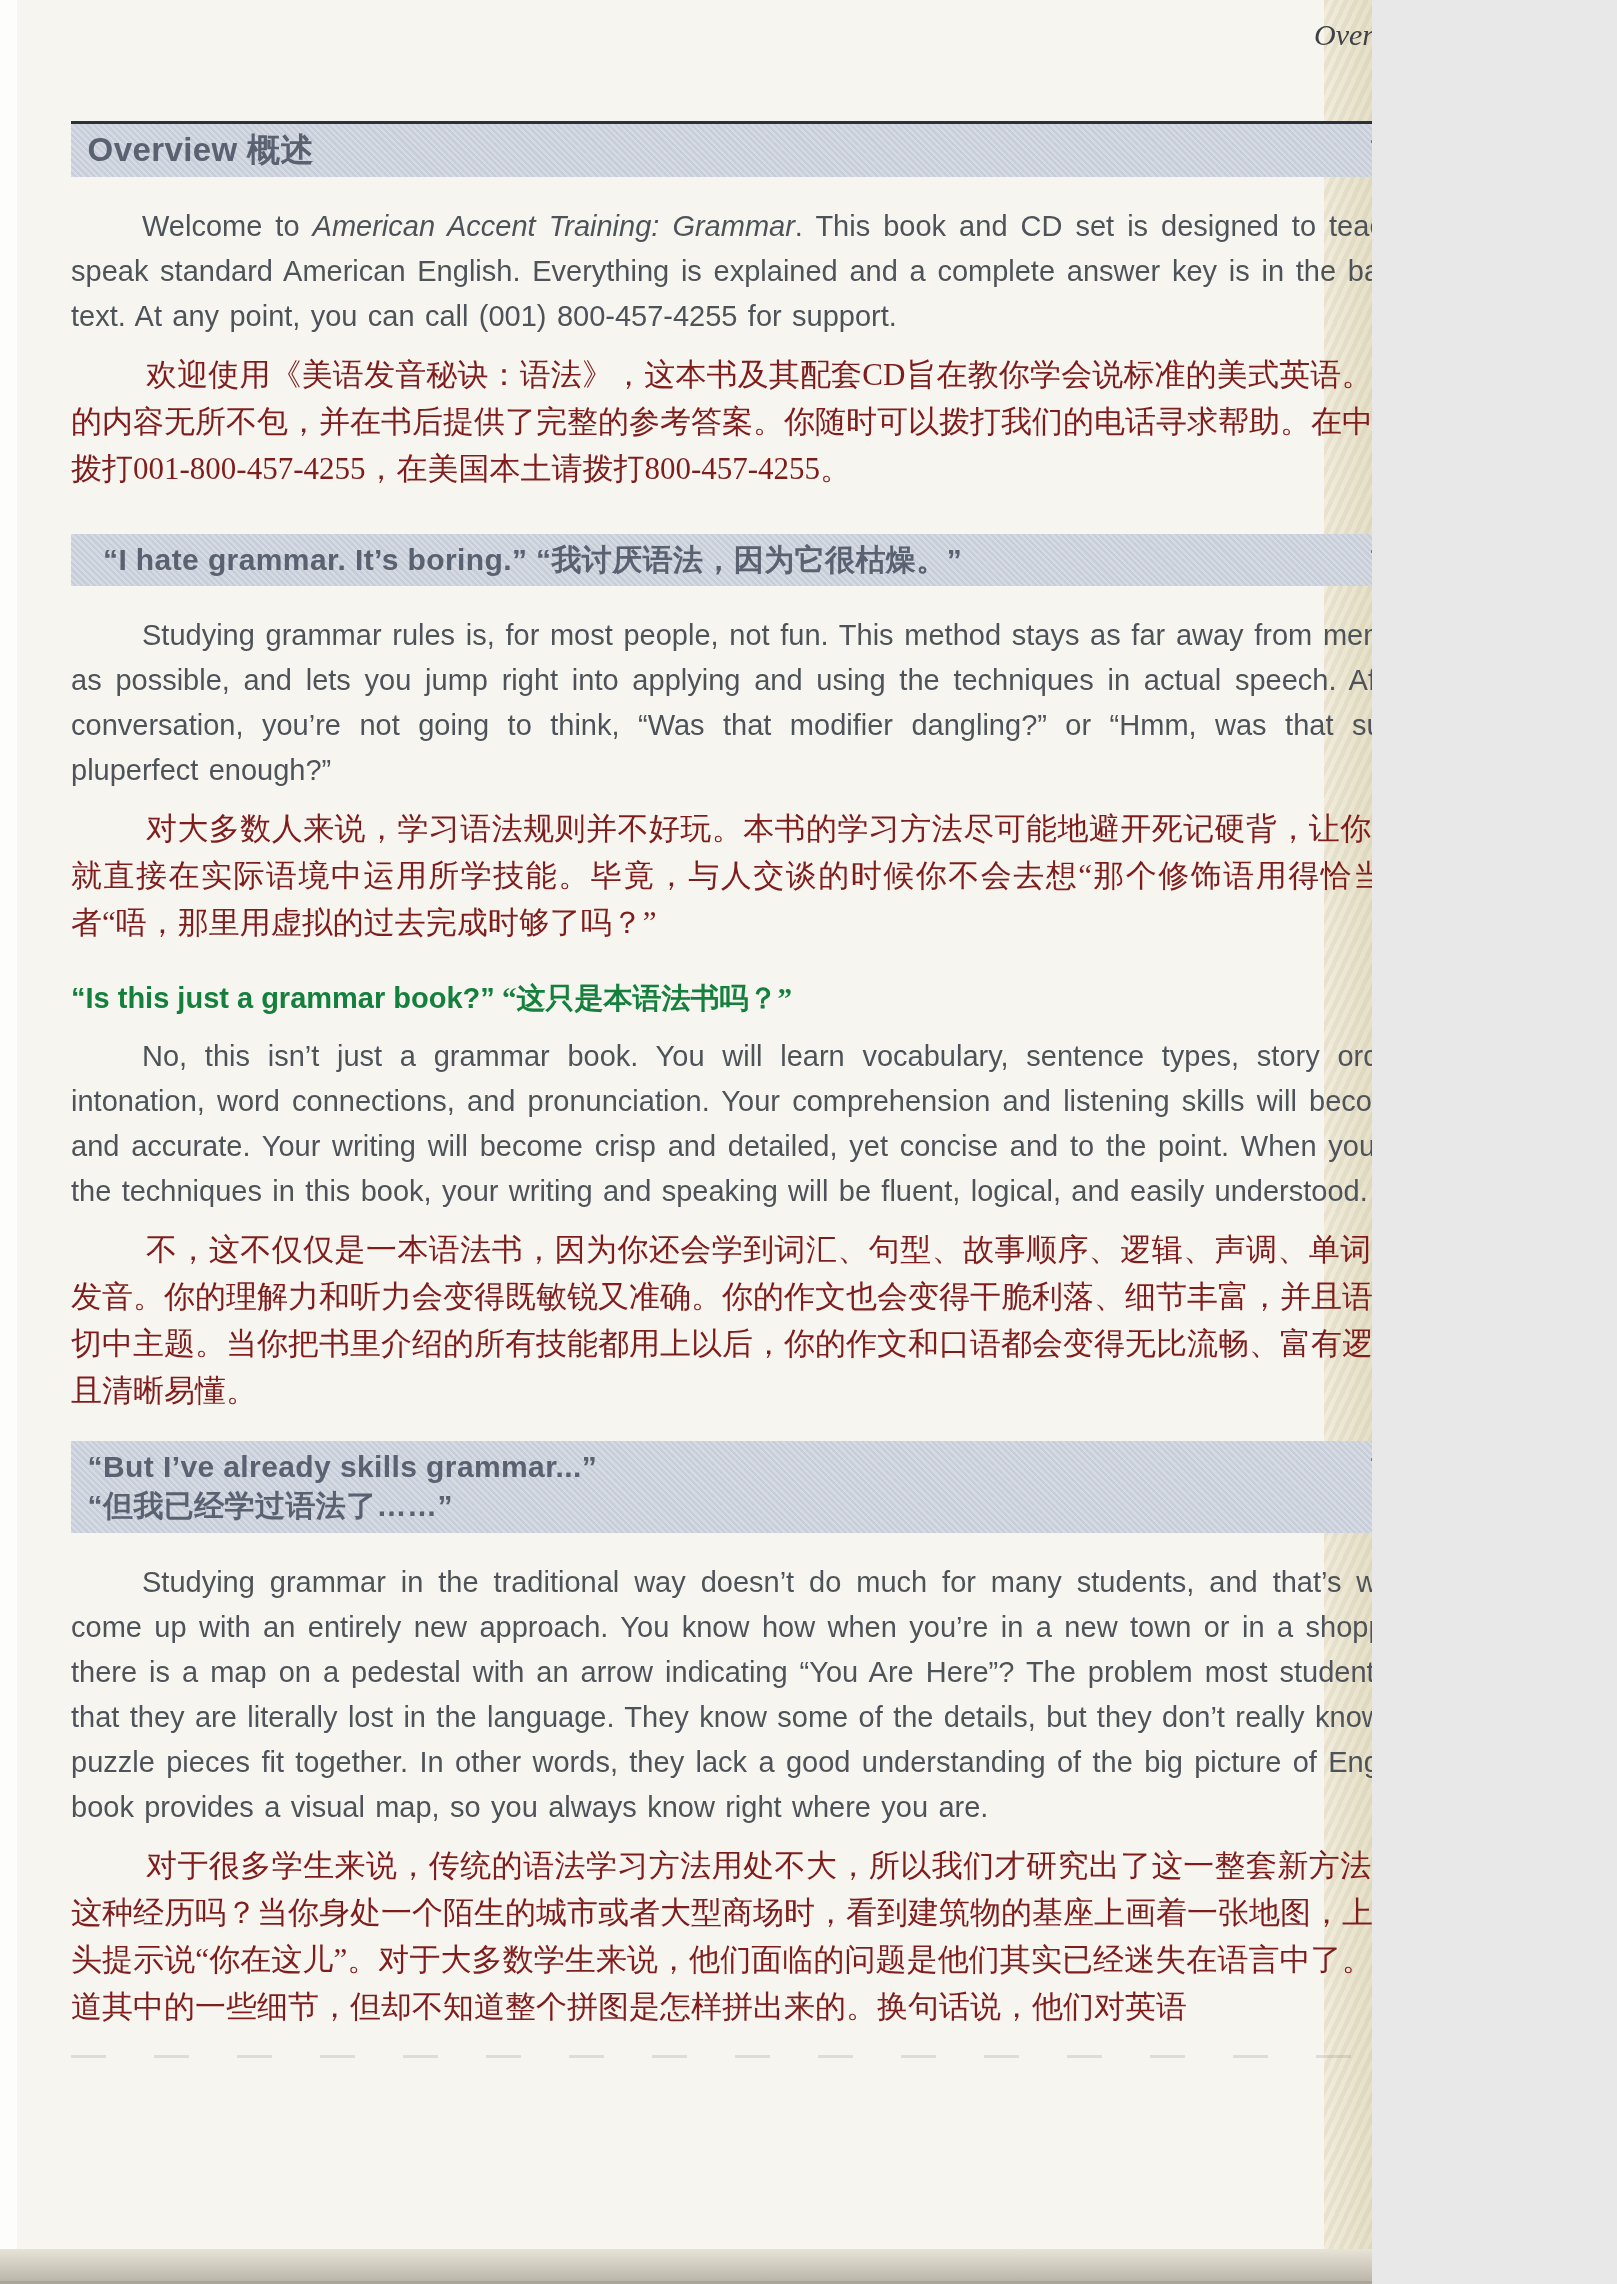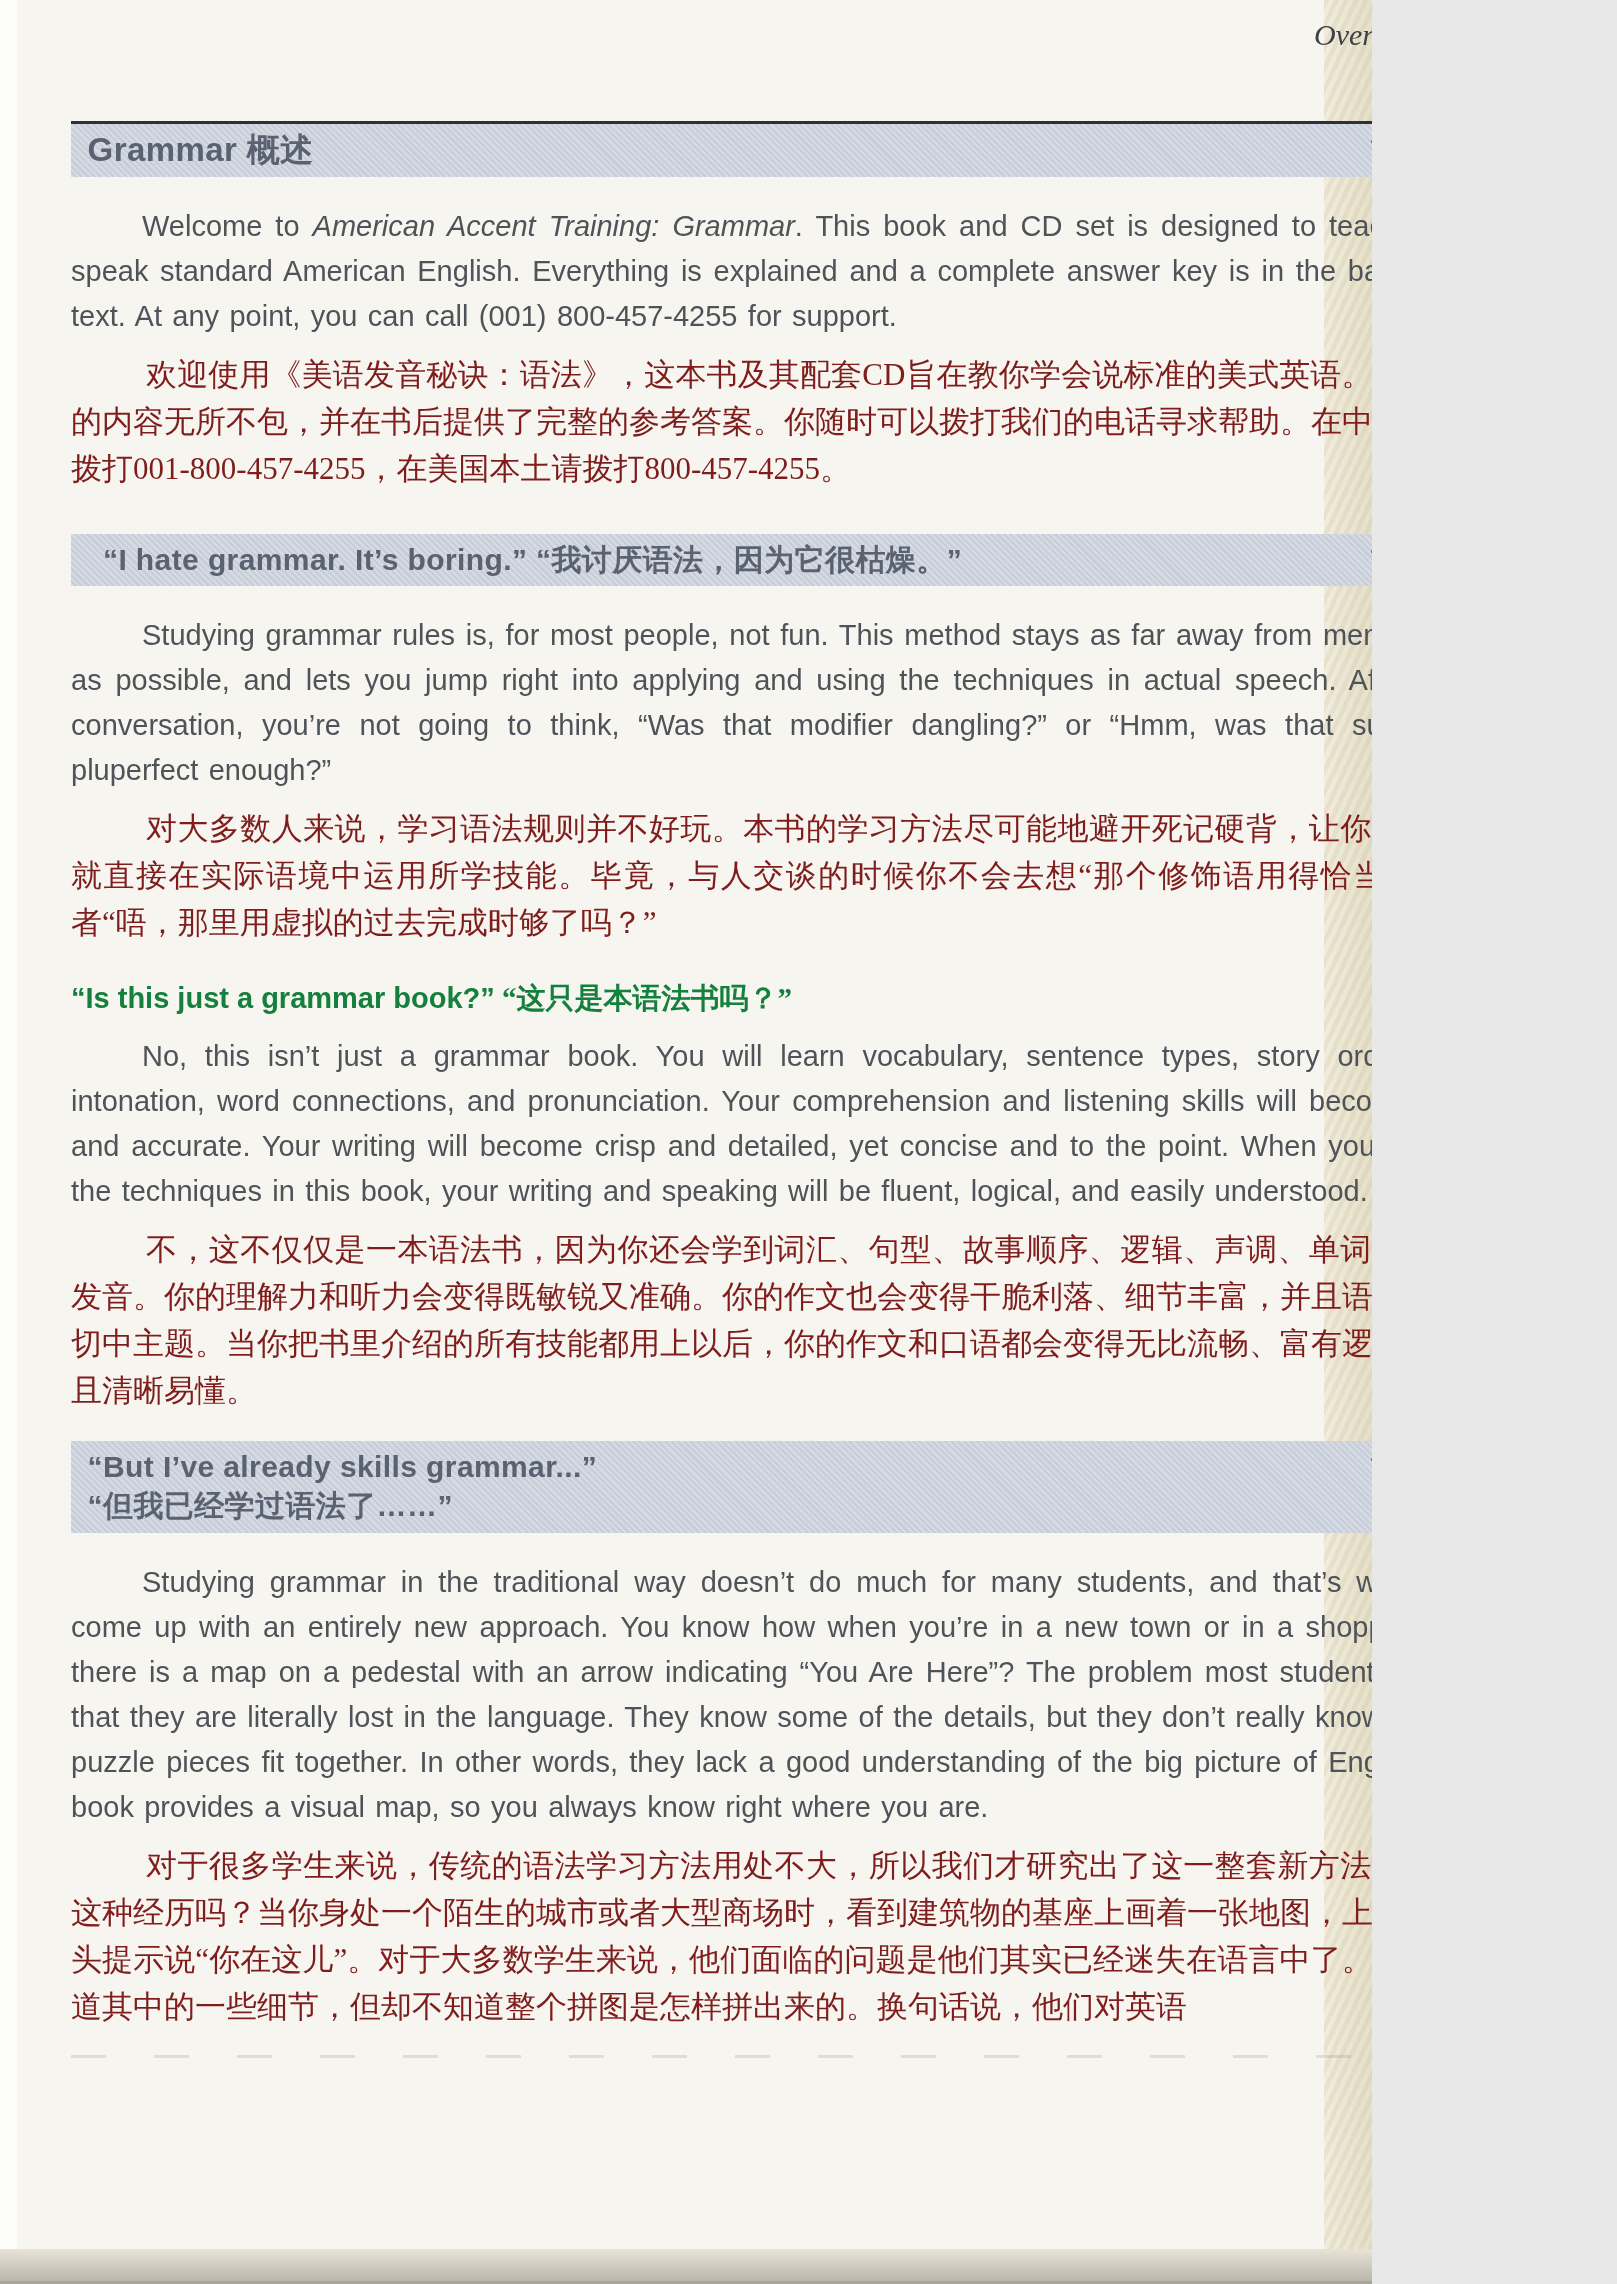--- a/index.html
+++ b/index.html
@@ -91,21 +91,21 @@
 <div class="page">
   <div class="edge-left"></div>
   <div class="edge-right"></div>
   <div class="edge-bottom"></div>
 
   <div class="content">
 
     <div class="running-head">Overview</div>
 
     <div class="section-bar first">
-      <span class="bar-title">Grammar 概述</span>
+      <span class="bar-title">Overview 概述</span>
       <span class="bar-track">Track 009</span>
     </div>
 
     <p class="en p-after-bar"><span>Welcome to </span><span class="book-title">American Accent Training: Grammar</span><span>. This book and CD set is designed to teach you to speak standard American English. Everything is explained and a complete answer key is in the back of the text. At any point, you can call (001) 800-457-4255 for support.</span></p>
 
     <p class="zh">欢迎使用《美语发音秘诀：语法》，这本书及其配套CD旨在教你学会说标准的美式英语。本书讲解的内容无所不包，并在书后提供了完整的参考答案。你随时可以拨打我们的电话寻求帮助。在中国大陆请拨打001-800-457-4255，在美国本土请拨打800-457-4255。</p>
 
     <div class="section-bar bar2">
       <span class="bar-title small">“I hate grammar. It’s boring.” “我讨厌语法，因为它很枯燥。”</span>
       <span class="bar-track">Track 002</span>

